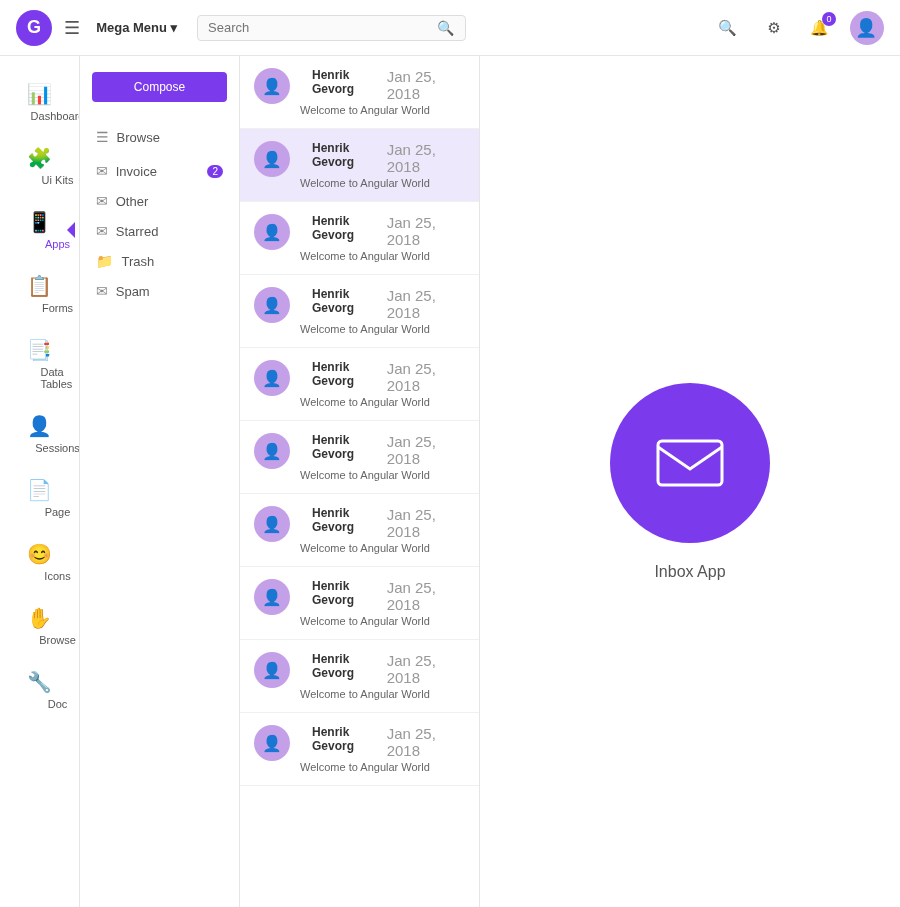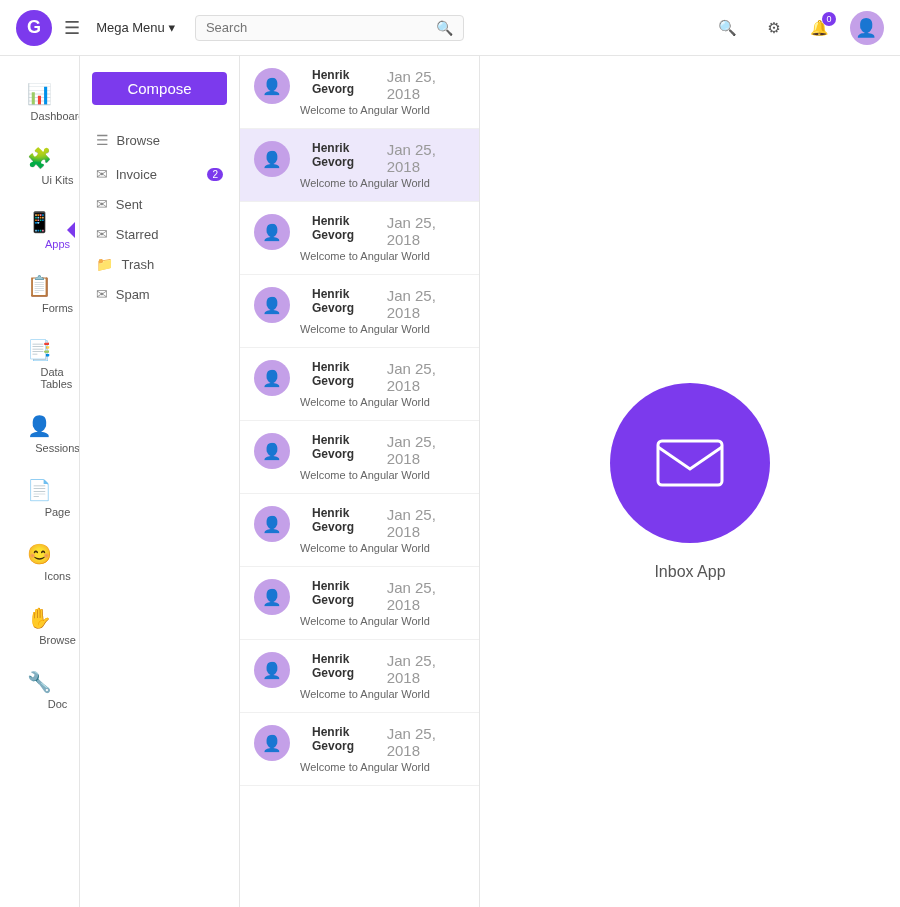--- a/index.html
+++ b/index.html
@@ -19,21 +19,21 @@
     }
     .navbar-logo {
       width: 36px; height: 36px;
       background: #7c3aed;
       border-radius: 50%;
       display: flex; align-items: center; justify-content: center;
       color: #fff; font-size: 18px; font-weight: bold;
       margin-right: 12px;
     }
     .navbar-menu-icon { color: #555; font-size: 18px; margin-right: 16px; cursor: pointer; }
-    .navbar-mega-menu { color: #333; font-size: 13px; margin-right: 20px; cursor: pointer; }
+    .navbar-mega-menu { color: #333; font-size: 13px; margin-right: 20px; cursor: pointer; font-weight: bold; }
     .navbar-search {
       display: flex; align-items: center;
       border: 1px solid #ddd; border-radius: 4px;
       padding: 4px 10px; background: #fafafa;
       flex: 1; max-width: 300px;
     }
     .navbar-search input {
       border: none; background: transparent; outline: none; font-size: 13px; width: 100%; color: #555;
     }
     .navbar-search-icon { color: #999; font-size: 14px; margin-left: 6px; }
@@ -101,21 +101,21 @@
       background: #fff;
       border-right: 1px solid #e5e5e5;
       position: fixed;
       top: 56px; left: 80px; bottom: 0;
       padding: 16px 0;
     }
     .compose-btn {
       display: block; margin: 0 12px 16px;
       background: #7c3aed; color: #fff;
       border: none; border-radius: 4px;
-      padding: 8px 16px; font-size: 15px;
+      padding: 8px 16px; font-size: 12px;
       cursor: pointer; text-align: center; width: calc(100% - 24px);
     }
     .second-sidebar-section { padding: 4px 0; }
     .second-sidebar-item {
       display: flex; align-items: center;
       padding: 7px 16px; cursor: pointer; color: #555; font-size: 13px;
     }
     .second-sidebar-item .s-icon { margin-right: 8px; font-size: 14px; color: #888; }
     .second-sidebar-item .badge {
       margin-left: auto; background: #7c3aed; color: #fff;
@@ -260,21 +260,21 @@
       </div>
     </div>
 
   <div class="second-sidebar-item">
     <span class="s-icon">✉</span>
     <span>Invoice</span>
     <span class="badge">2</span>
   </div>
       <div class="second-sidebar-item">
     <span class="s-icon">✉</span>
-    <span>Sent</span>
+    <span>Other</span>
 
   </div>
       <div class="second-sidebar-item">
     <span class="s-icon">✉</span>
     <span>Starred</span>
 
   </div>
       <div class="second-sidebar-item">
     <span class="s-icon">📁</span>
     <span>Trash</span>

